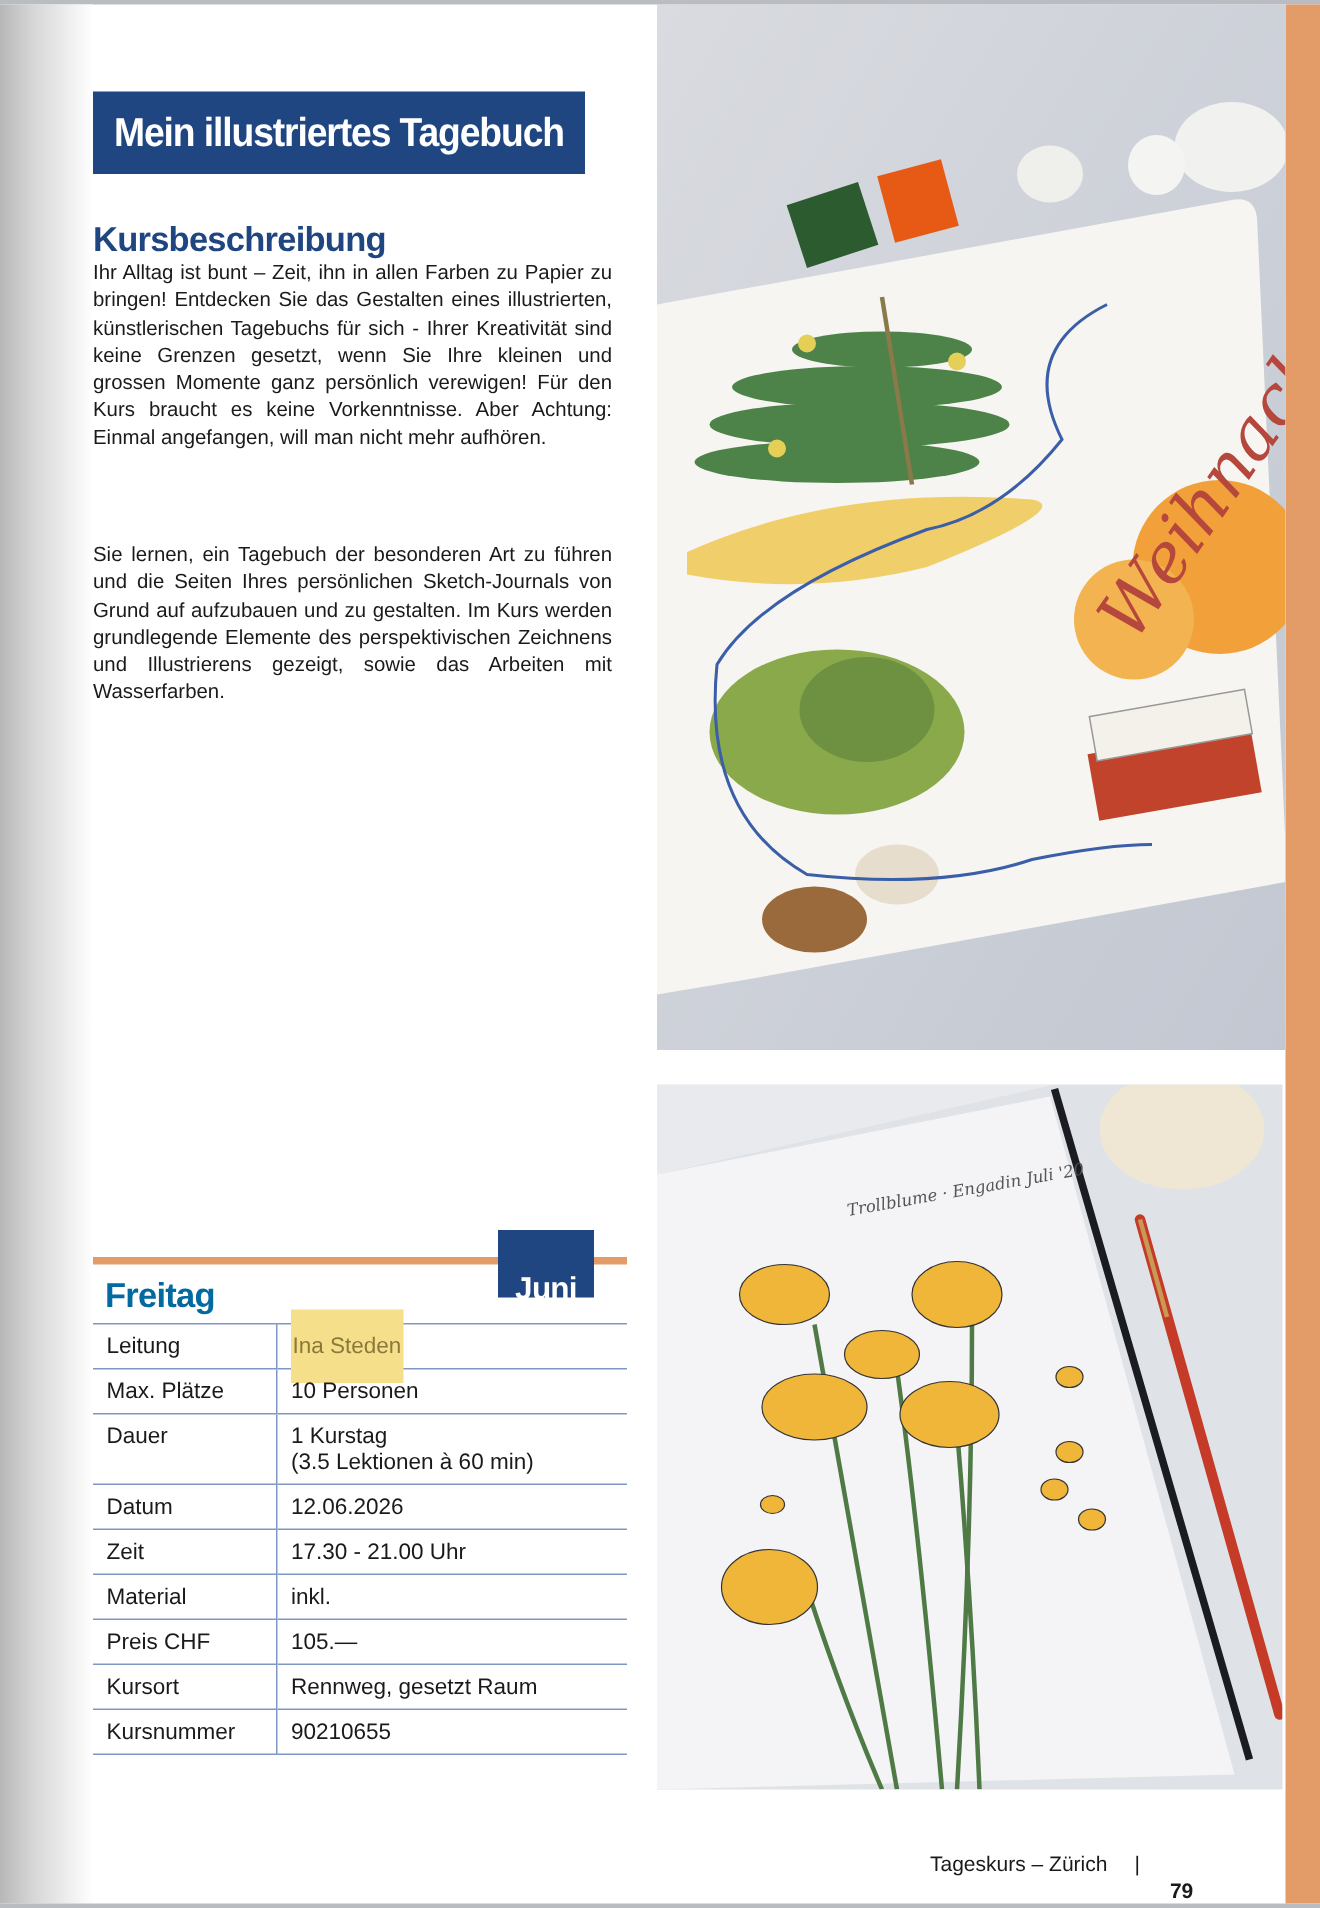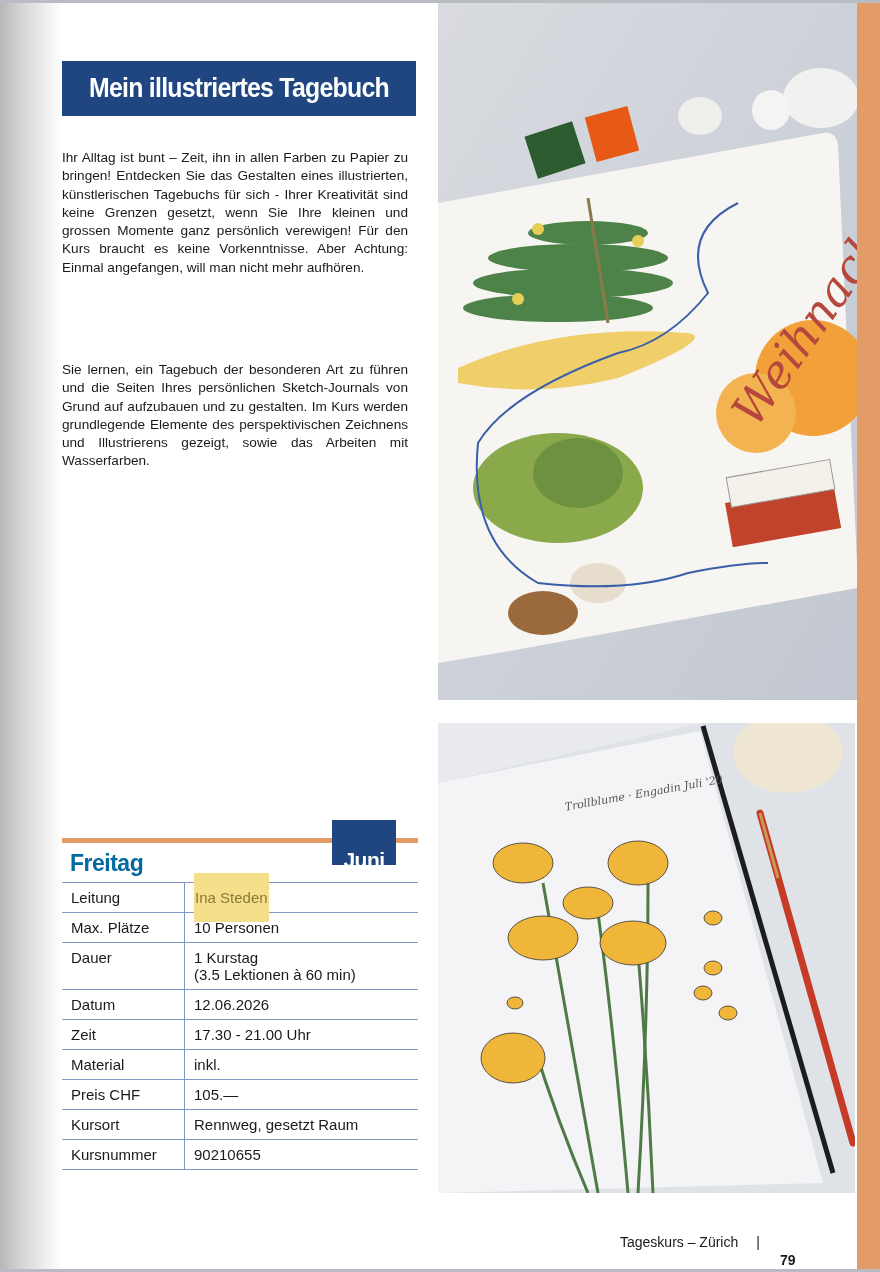--- a/index.html
+++ b/index.html
@@ -11,21 +11,21 @@
   }
   .frame-top { position: absolute; left: 0; top: 0; width: 880px; height: 3px; background: #b9bcc1; }
   .frame-bottom { position: absolute; left: 0; bottom: 0; width: 880px; height: 3px; background: #b9bcc1; }
   .spine-shadow {
     position: absolute; left: 0; top: 3px; width: 62px; height: 1266px;
     background: linear-gradient(to right, #b7b7b7 0%, #d6d6d6 35%, #efefef 75%, #ffffff 100%);
   }
   .edge-strip { position: absolute; left: 857px; top: 3px; width: 23px; height: 1266px; background: #e39b68; }
 
   .title-box {
-    position: absolute; left: 62px; top: 61px; width: 354px; height: 55px;
+    position: absolute; left: 62px; top: 61px; width: 328px; height: 55px;
     background: #1f4680; display: flex; align-items: center; justify-content: center;
   }
   .title-box span {
     color: #ffffff; font-family: "Liberation Sans", sans-serif; font-weight: bold;
     font-size: 27px; letter-spacing: -0.8px; transform: scaleX(0.92); white-space: nowrap;
   }
 
   .section { position: absolute; left: 62px; width: 346px; }
   .section h2 {
     margin: 0; color: #1f4680; font-family: "Liberation Sans", sans-serif; font-weight: bold;
@@ -75,20 +75,21 @@
 
 <div class="frame-top"></div>
 <div class="spine-shadow"></div>
 <div class="edge-strip"></div>
 
 <div class="title-box">
   <span>Mein illustriertes Tagebuch</span>
 </div>
 
 <div class="section sec-desc">
+  <h2>Kursbeschreibung</h2>
   <p>Ihr Alltag ist bunt – Zeit, ihn in allen Farben zu Papier zu bringen! Entdecken Sie das Gestalten eines illustrierten, künstlerischen Tagebuchs für sich - Ihrer Kreativität sind keine Grenzen gesetzt, wenn Sie Ihre kleinen und grossen Momente ganz persönlich verewigen! Für den Kurs braucht es keine Vorkenntnisse. Aber Achtung: Einmal angefangen, will man nicht mehr aufhören.</p>
 </div>
 
 <div class="section sec-goals">
   <p>Sie lernen, ein Tagebuch der besonderen Art zu führen und die Seiten Ihres persönlichen Sketch-Journals von Grund auf aufzubauen und zu gestalten. Im Kurs werden grundlegende Elemente des perspektivischen Zeichnens und Illustrierens gezeigt, sowie das Arbeiten mit Wasserfarben.</p>
 </div>
 
 <div class="photo photo-1">
   <svg width="419" height="697" viewBox="0 0 419 697">
     <defs>

